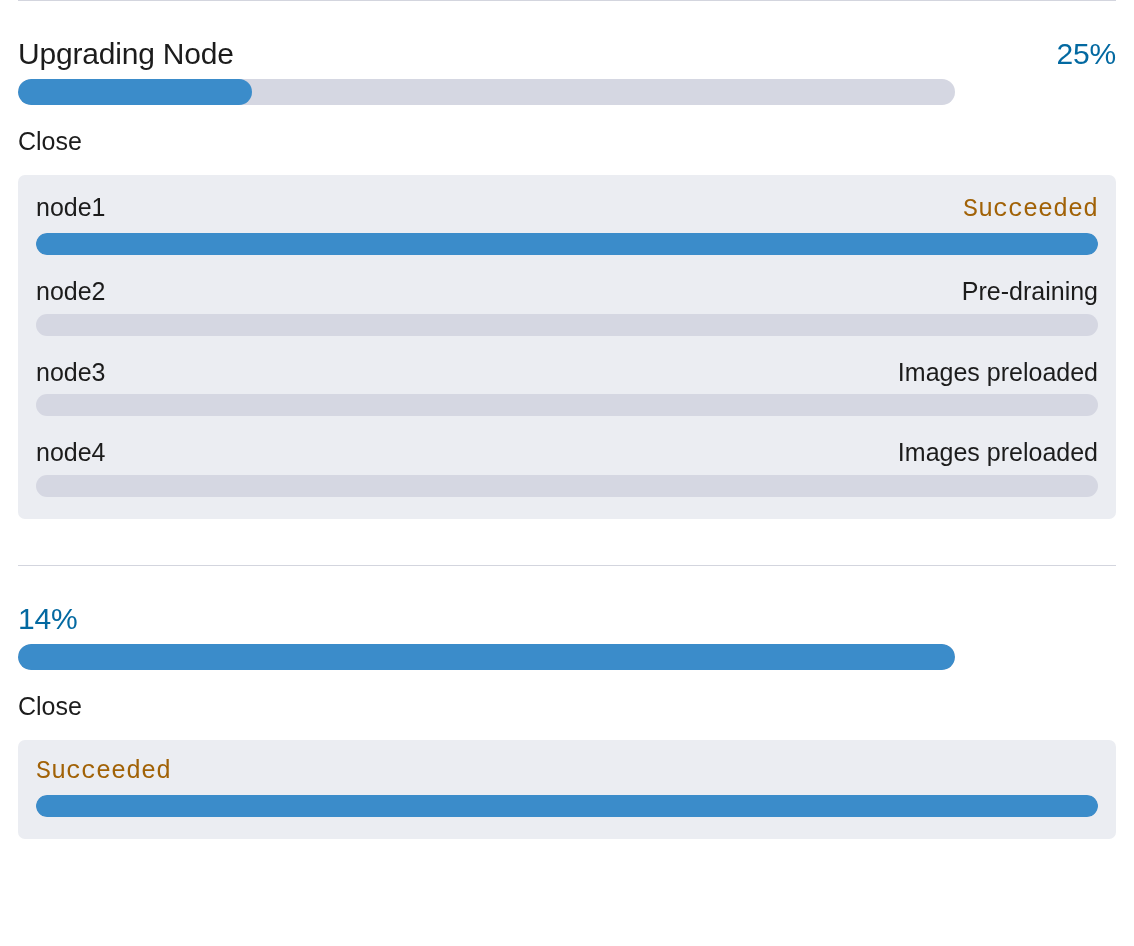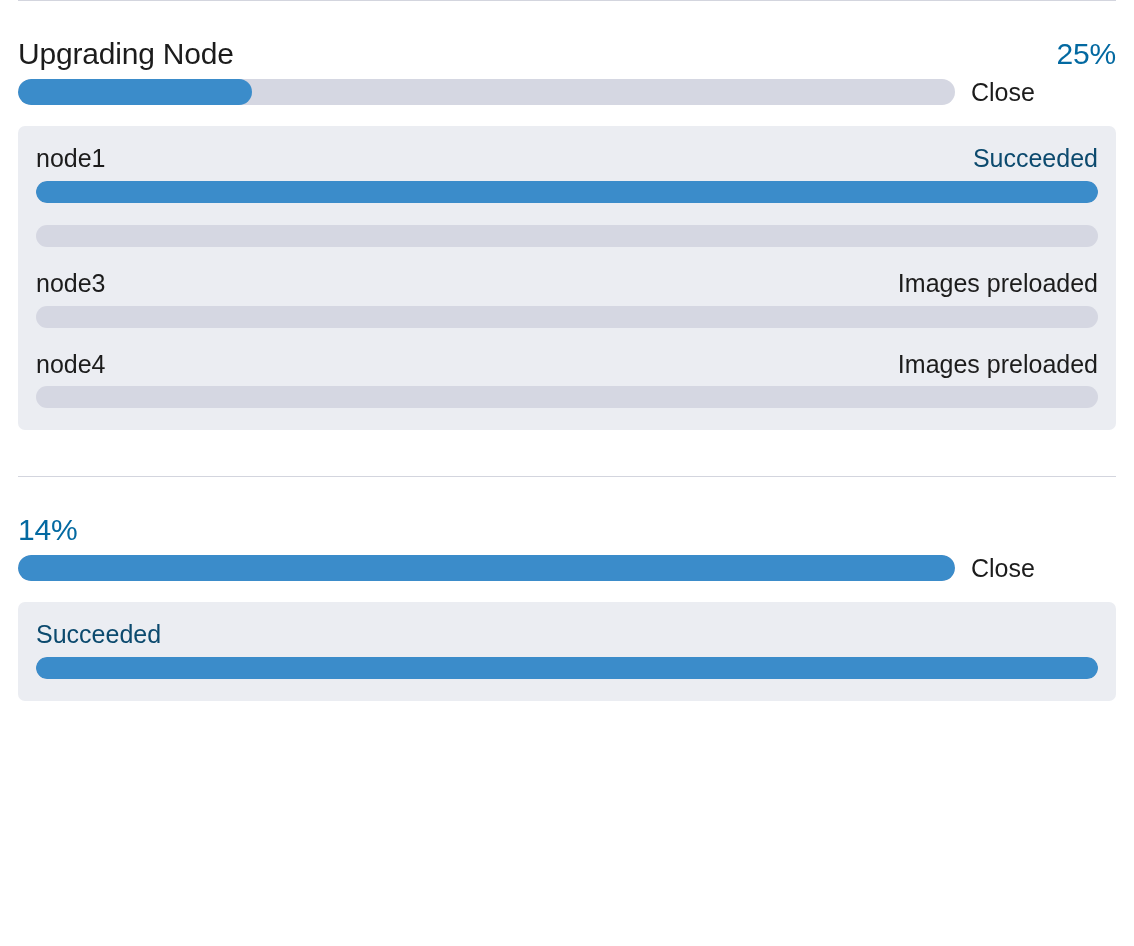--- a/index.html
+++ b/index.html
@@ -55,22 +55,23 @@
     font-size: 30px;
     font-weight: 400;
     line-height: 1.1;
     color: #0369a1;
     letter-spacing: -0.2px;
   }
 
   
   .progress-row {
     display: flex;
-    align-items: center;
-    gap: 16px;
+    align-items: flex-start;
+    gap: 24px;
+    flex-direction: column;
   }
 
   .outer-track {
     position: relative;
     width: 937px;
     height: 26px;
     background: #d5d7e2;
     border-radius: 13px;
     overflow: hidden;
     flex: none;
@@ -119,21 +120,22 @@
     color: #1c1c1c;
   }
 
   .task-status {
     font-size: 25px;
     line-height: 1.15;
     color: #1c1c1c;
   }
 
   .task-status.succeeded {
-    color: #0c4a6e;
+    color: #a16207;
+    font-family: Liberation Mono, monospace;
   }
 
   .inner-track {
     position: relative;
     height: 22px;
     background: #d5d7e2;
     border-radius: 11px;
     overflow: hidden;
   }
 
@@ -177,20 +179,24 @@
         <div class="task-row-head">
           <div class="task-name">node1</div>
           <div class="task-status succeeded">Succeeded</div>
         </div>
         <div class="inner-track">
           <div class="inner-fill" id="inner-fill-0-0" style="width: 100%;"></div>
         </div>
       </div>
 
       <div class="task-row">
+        <div class="task-row-head">
+          <div class="task-name">node2</div>
+          <div class="task-status">Pre-draining</div>
+        </div>
         <div class="inner-track">
           <div class="inner-fill" id="inner-fill-0-1" style="width: 100%; background: transparent;"></div>
         </div>
       </div>
 
       <div class="task-row">
         <div class="task-row-head">
           <div class="task-name">node3</div>
           <div class="task-status">Images preloaded</div>
         </div>

